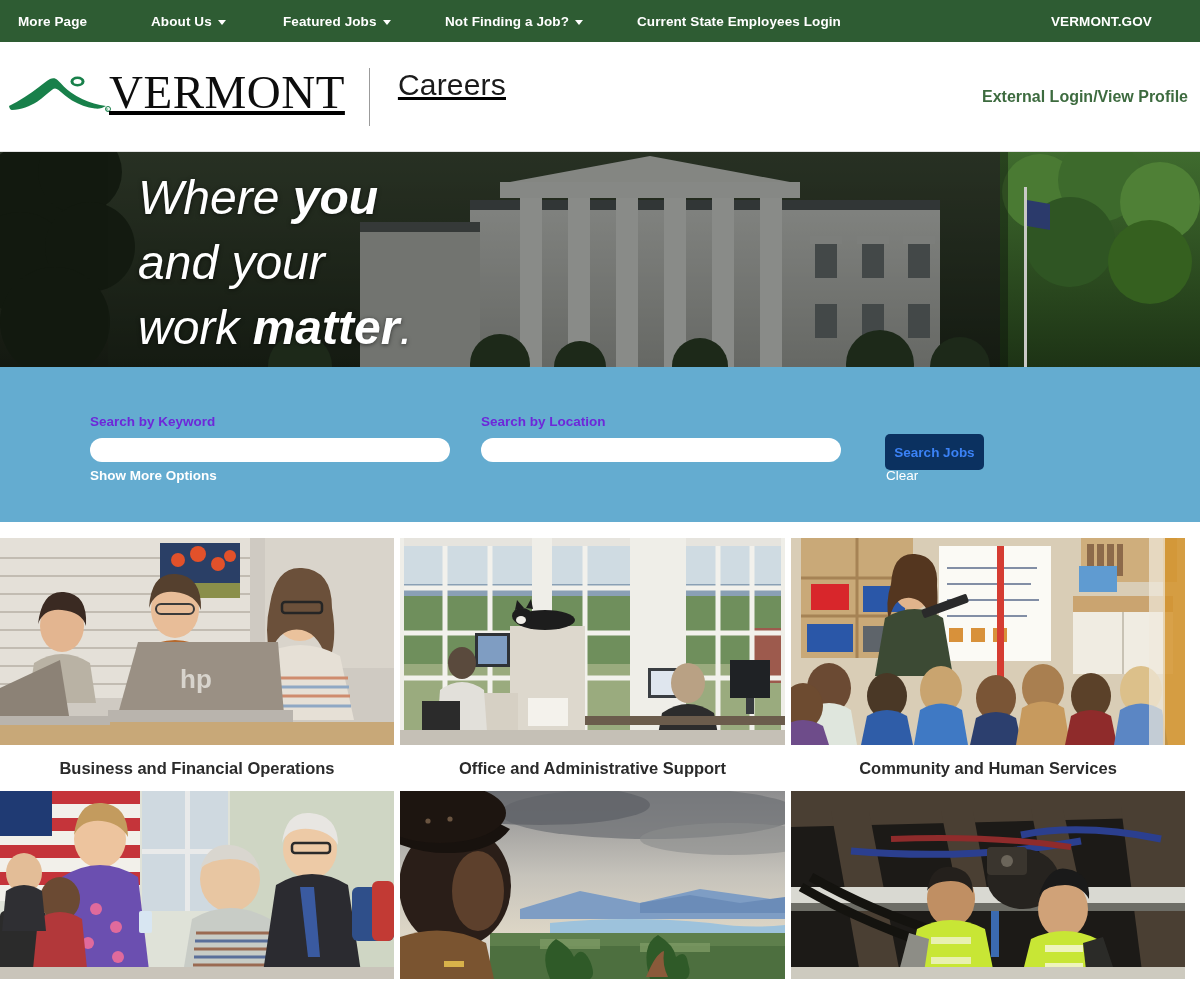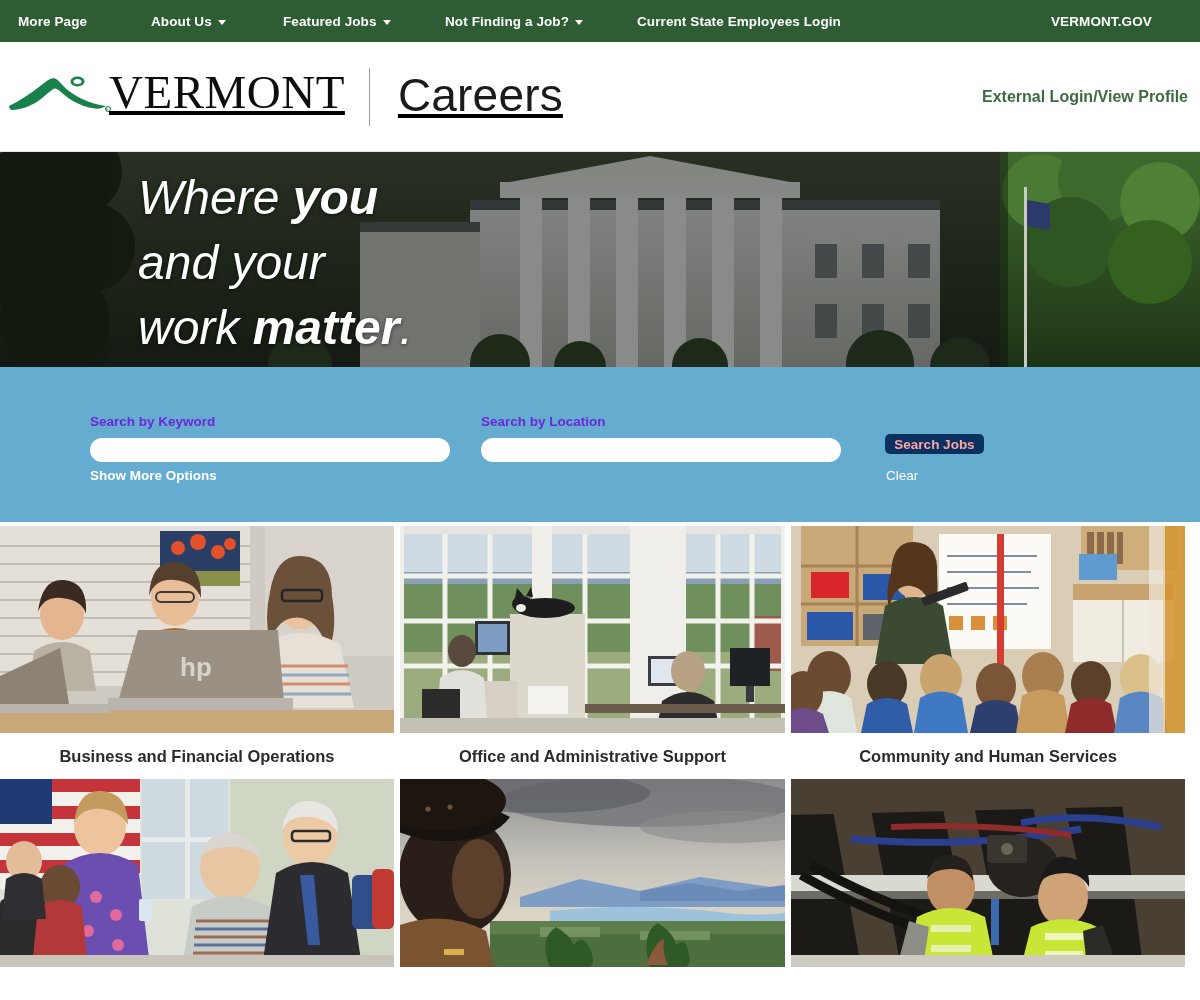--- a/index.html
+++ b/index.html
@@ -69,21 +69,21 @@
     position: relative;
     top: 1px;
   }
   .vt-divider {
     width: 1px;
     height: 58px;
     background: #9b9b9b;
     margin: 0 28px 0 24px;
   }
   .vt-careers {
-    font-size: 46px;
+    font-size: 30px;
     color: #1b1b1b;
     letter-spacing: .2px;
   }
   .ext-login {
     position: absolute;
     right: 12px; top: 50%;
     transform: translateY(-50%);
     color: #3d6b3f;
     font-size: 16px;
     font-weight: bold;
@@ -153,44 +153,44 @@
     color: #ffffff;
     font-size: 13.5px;
     font-weight: bold;
     cursor: pointer;
   }
   .loc-label { left: 481px; top: 414px; }
   .loc-input { left: 481px; top: 438px; width: 360px; }
   .search-btn {
     position: absolute;
     left: 885px; top: 434px;
-    width: 99px; height: 20px;
+    width: 99px; height: 36px;
     background: #0b3160;
-    color: #fca5a5;
+    color: #3b82f6;
     border: none;
     border-radius: 5px;
     font-size: 13.5px;
     font-weight: bold;
     font-family: "Liberation Sans", sans-serif;
     cursor: pointer;
   }
   .clear-link {
     position: absolute;
     left: 886px; top: 468px;
     color: #ffffff;
     font-size: 13.5px;
     cursor: pointer;
   }
   
   .abs-layer { position: absolute; inset: 0; pointer-events: none; }
   .abs-layer > * { pointer-events: auto; }
 
   
   .tiles {
-    padding-top: 4px;
+    padding-top: 16px;
     display: grid;
     grid-template-columns: 394px 6px 385px 6px 394px;
     grid-auto-rows: auto;
   }
   .tile { position: relative; cursor: pointer; }
   .tile-img {
     width: 100%;
     height: 207px;
     overflow: hidden;
     position: relative;

